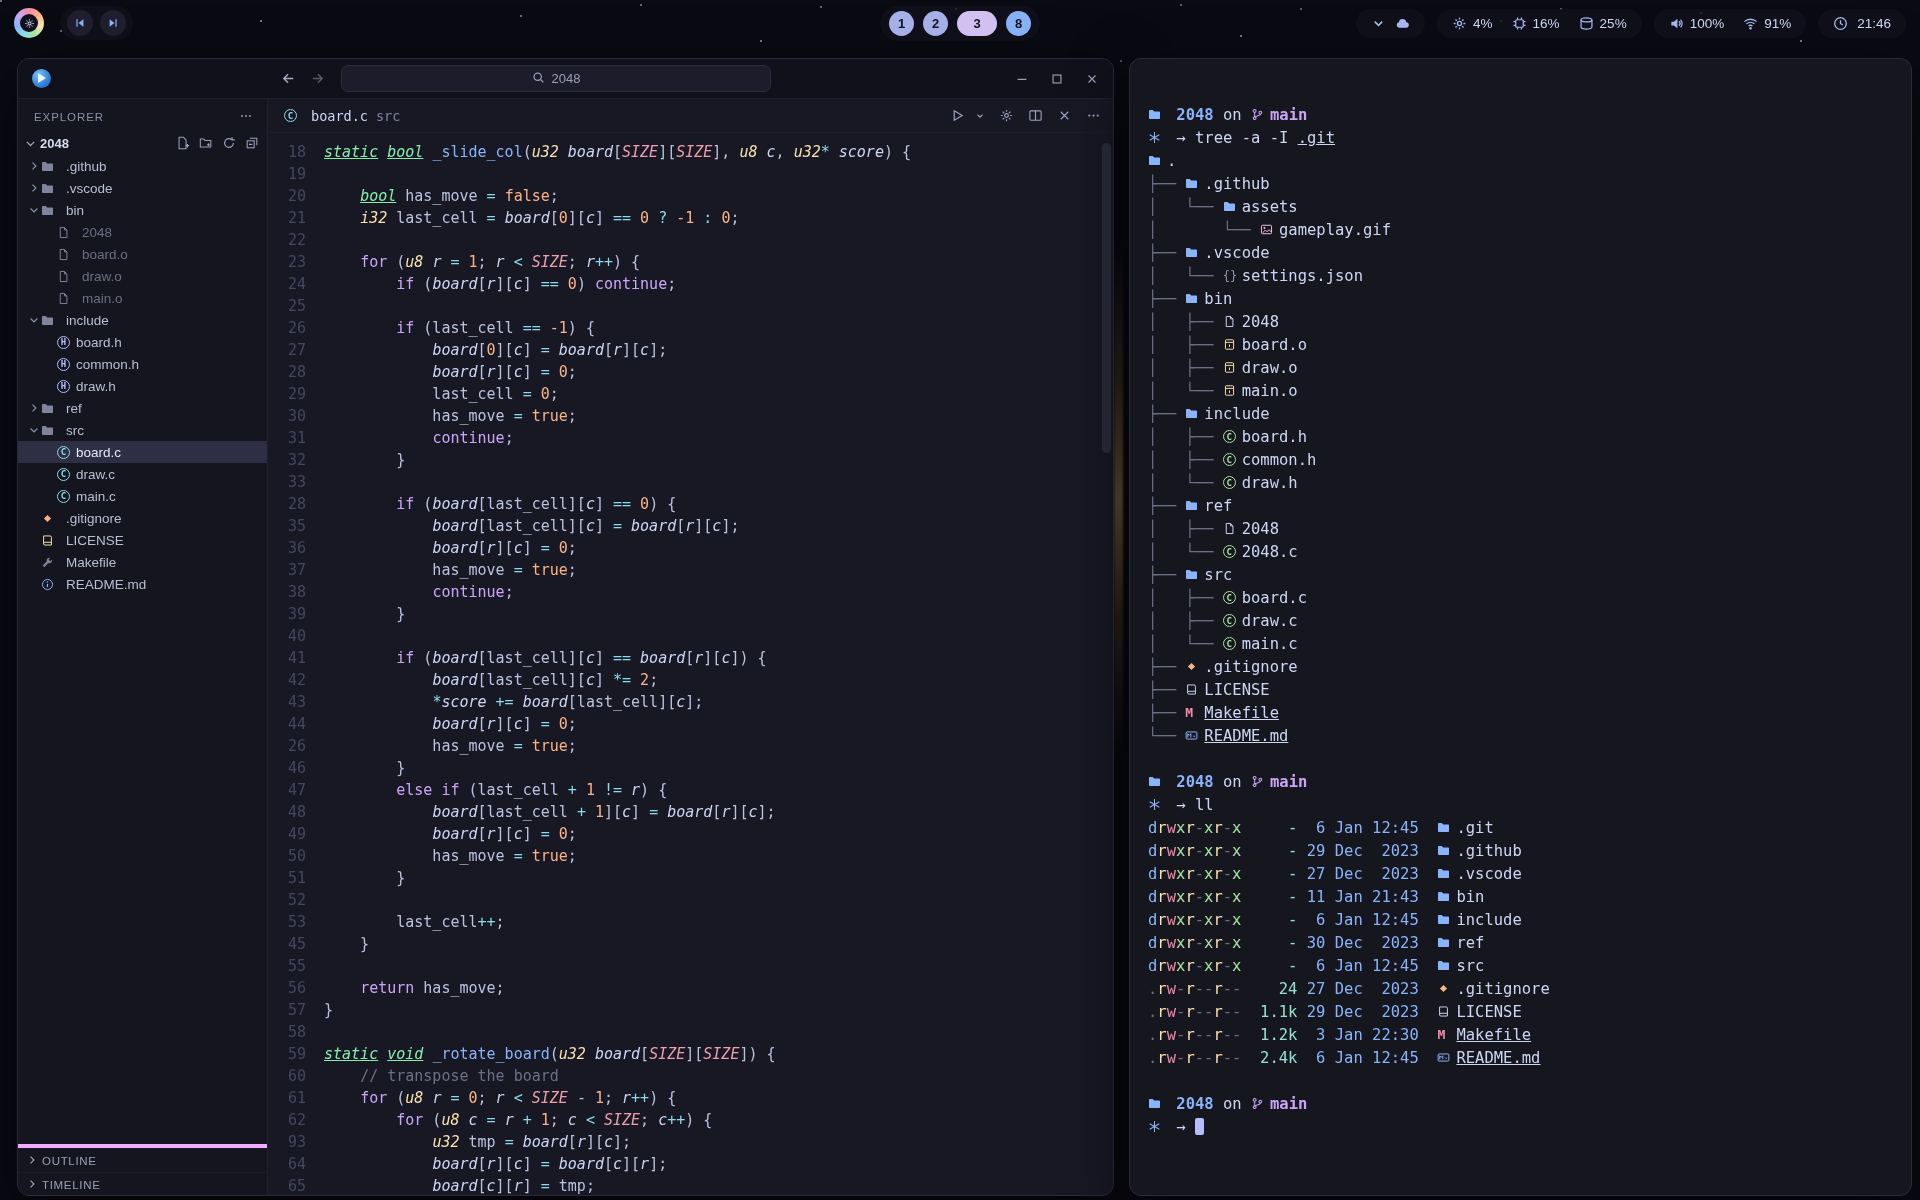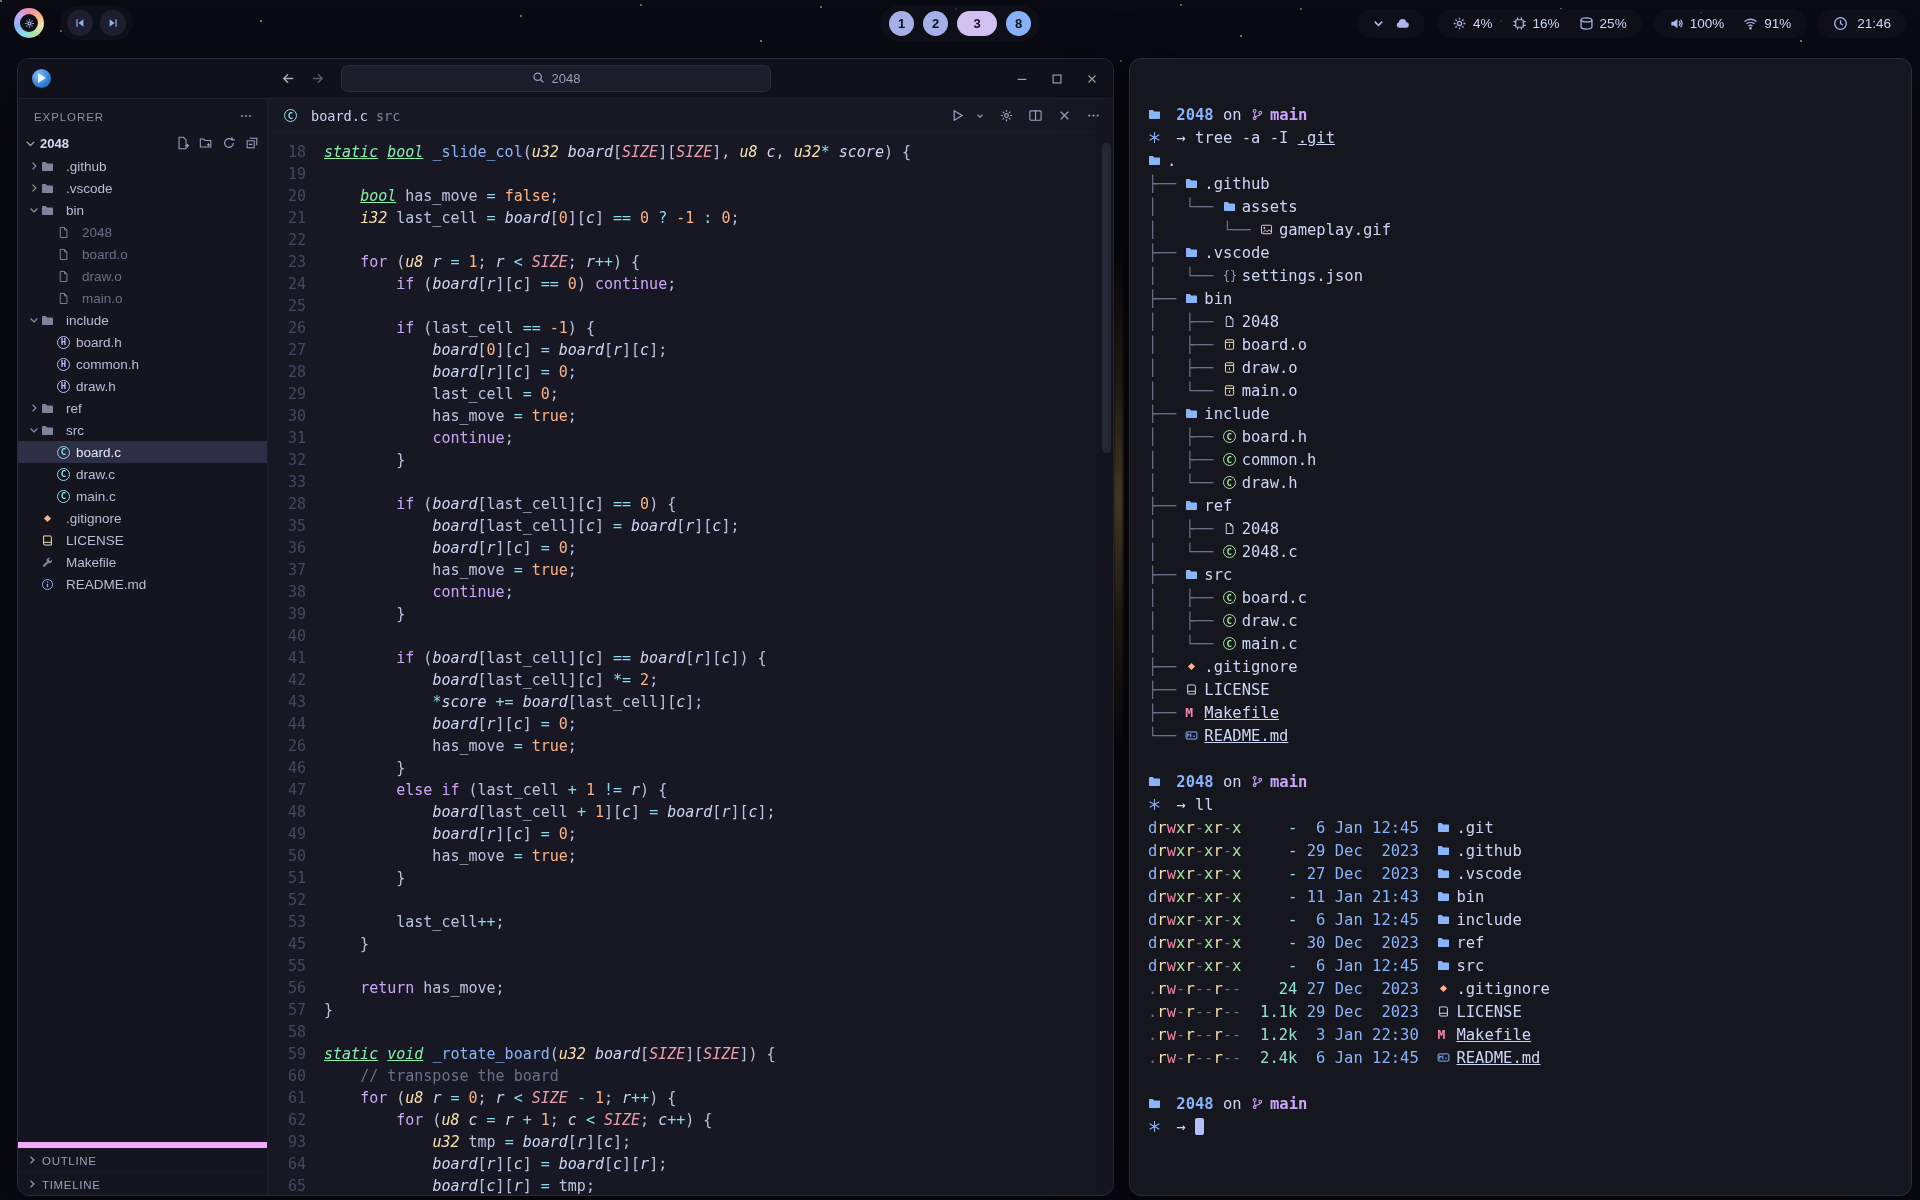--- a/index.html
+++ b/index.html
@@ -103,21 +103,21 @@
   .ex-actions span { display:flex; cursor:pointer; }
   .ex-actions svg { width:14px; height:14px; }
   .ex-tree { flex:0 0 auto; }
   .exrow { display:flex; align-items:center; height:22px; font-size:13.5px; color:#b8bed4; cursor:pointer; }
   .exrow.sel { background:#2e2f45; color:#e2e6f5; }
   .exrow.dim { color:#6b6f85; }
   .exrow .chev { width:15px; display:flex; justify-content:center; color:#8a90a8; flex:none; }
   .exrow .chev svg { width:12px; height:12px; }
   .exrow .ico { margin-right:6px; }
   .ex-fill { flex:1; }
-  .ex-panels { border-top:6px solid #f0abfc; }
+  .ex-panels { border-top:4px solid #f0abfc; }
   .ex-panel { display:flex; align-items:center; gap:4px; height:24px; padding-left:8px;
     font-size:11.5px; letter-spacing:.06em; color:#9aa0b8; cursor:pointer; border-top:1px solid #1b1b28; }
   .ex-panel svg { width:12px; height:12px; }
 
   
   .editor-main { flex:1; position:relative; display:flex; flex-direction:column; }
   .tabbar { height:34px; display:flex; align-items:center; padding:0 12px 0 16px; border-bottom:1px solid #1c1c2a; }
   .crumb { display:flex; align-items:center; gap:8px; font-size:13.5px; color:#cdd6f4;
     font-family:"DejaVu Sans Mono", monospace; cursor:pointer; }
   .crumb .dimtxt { color:#7f849c; }

